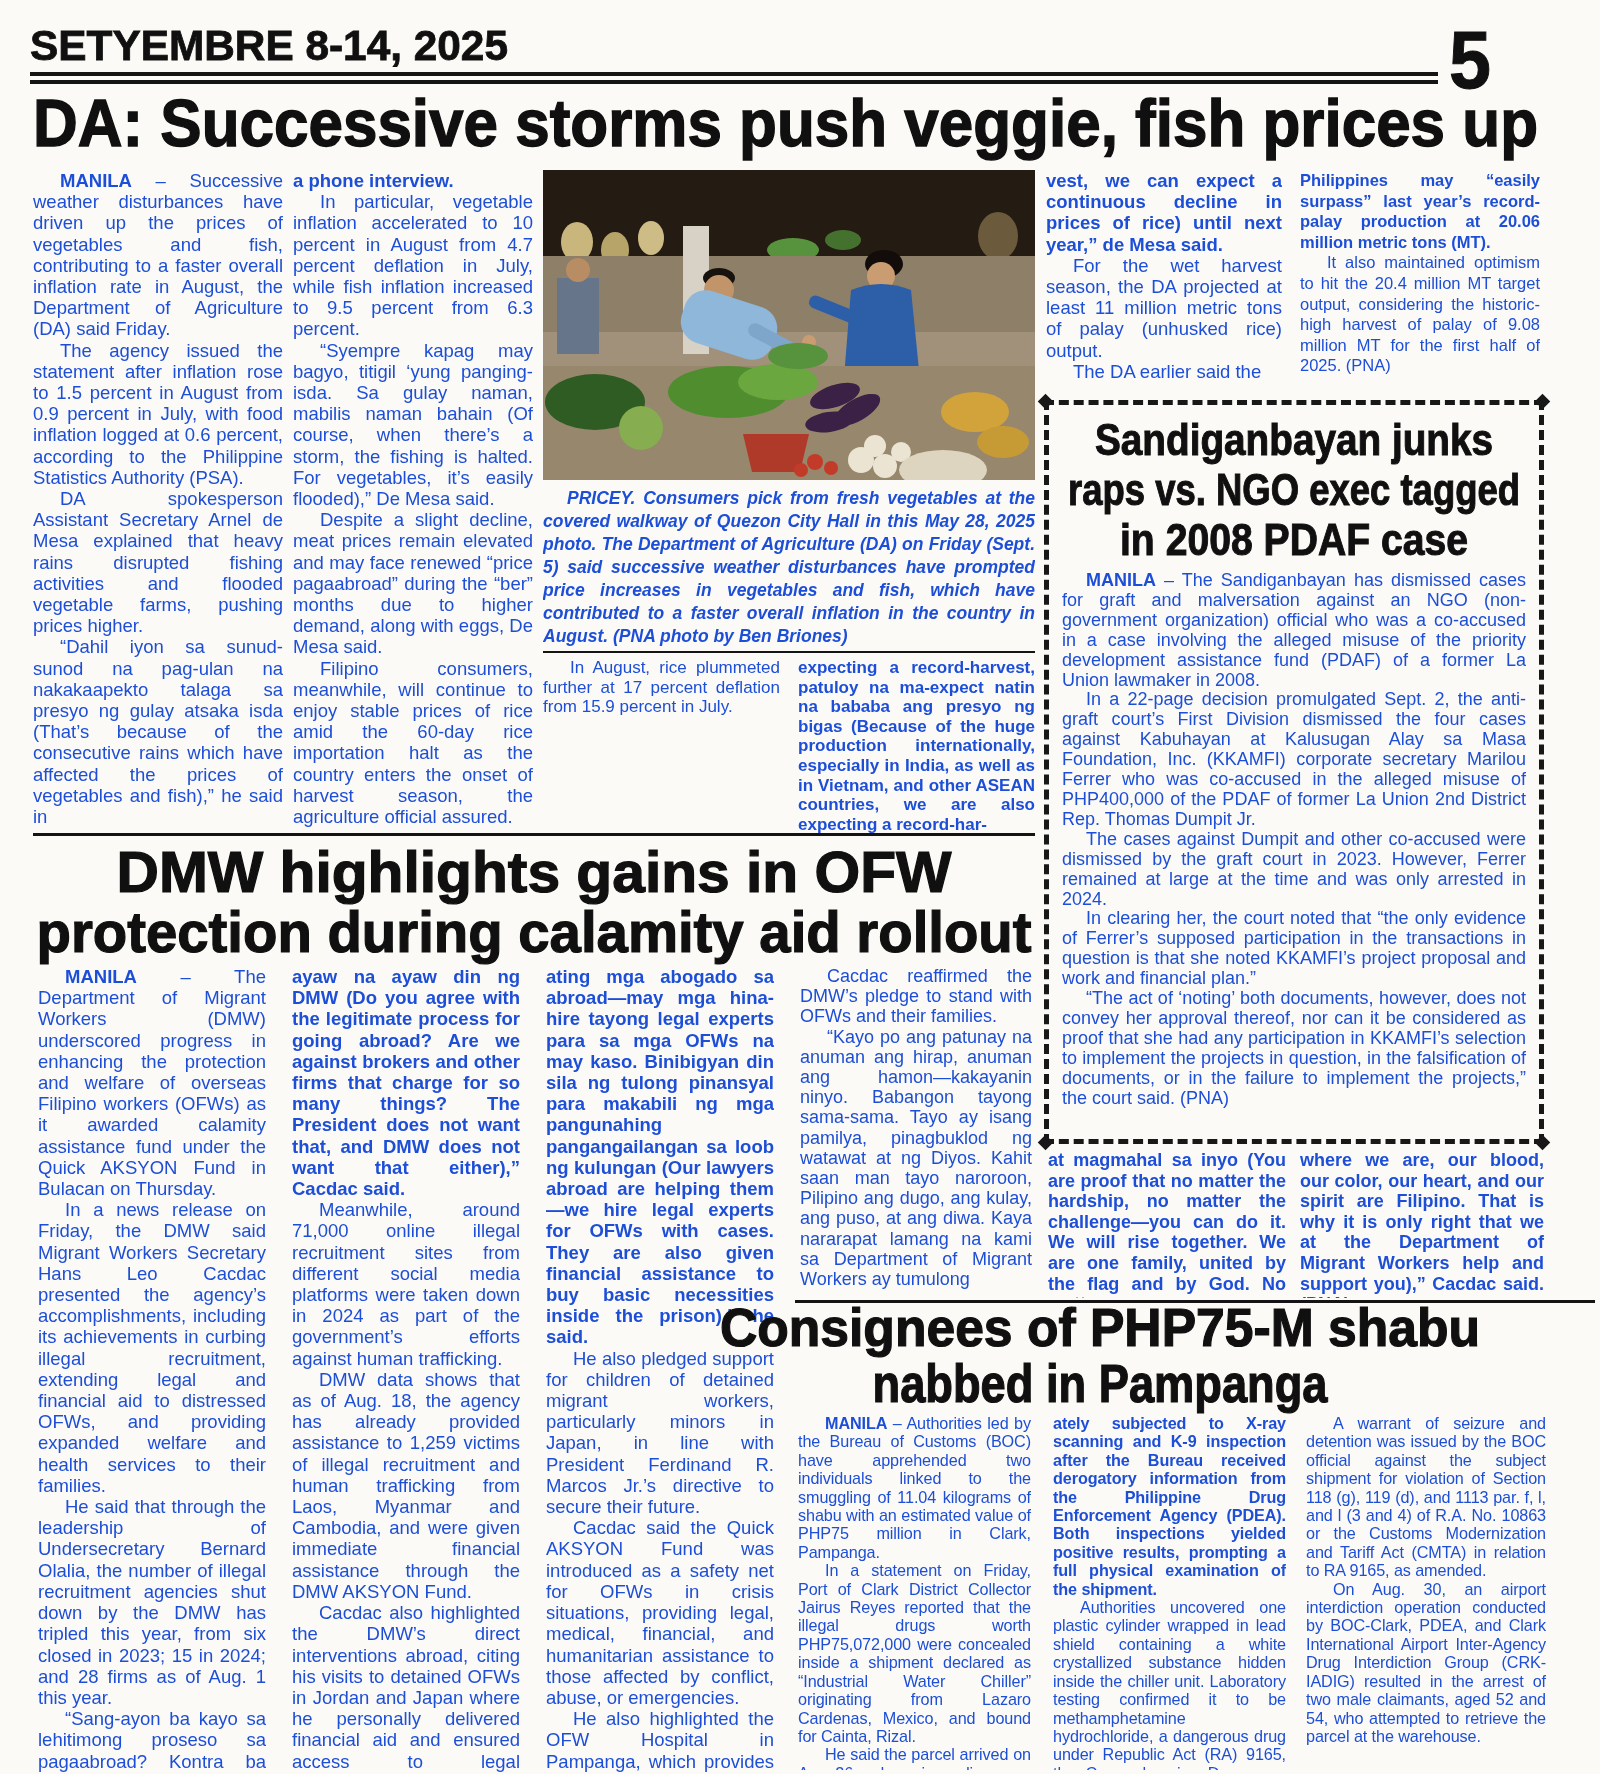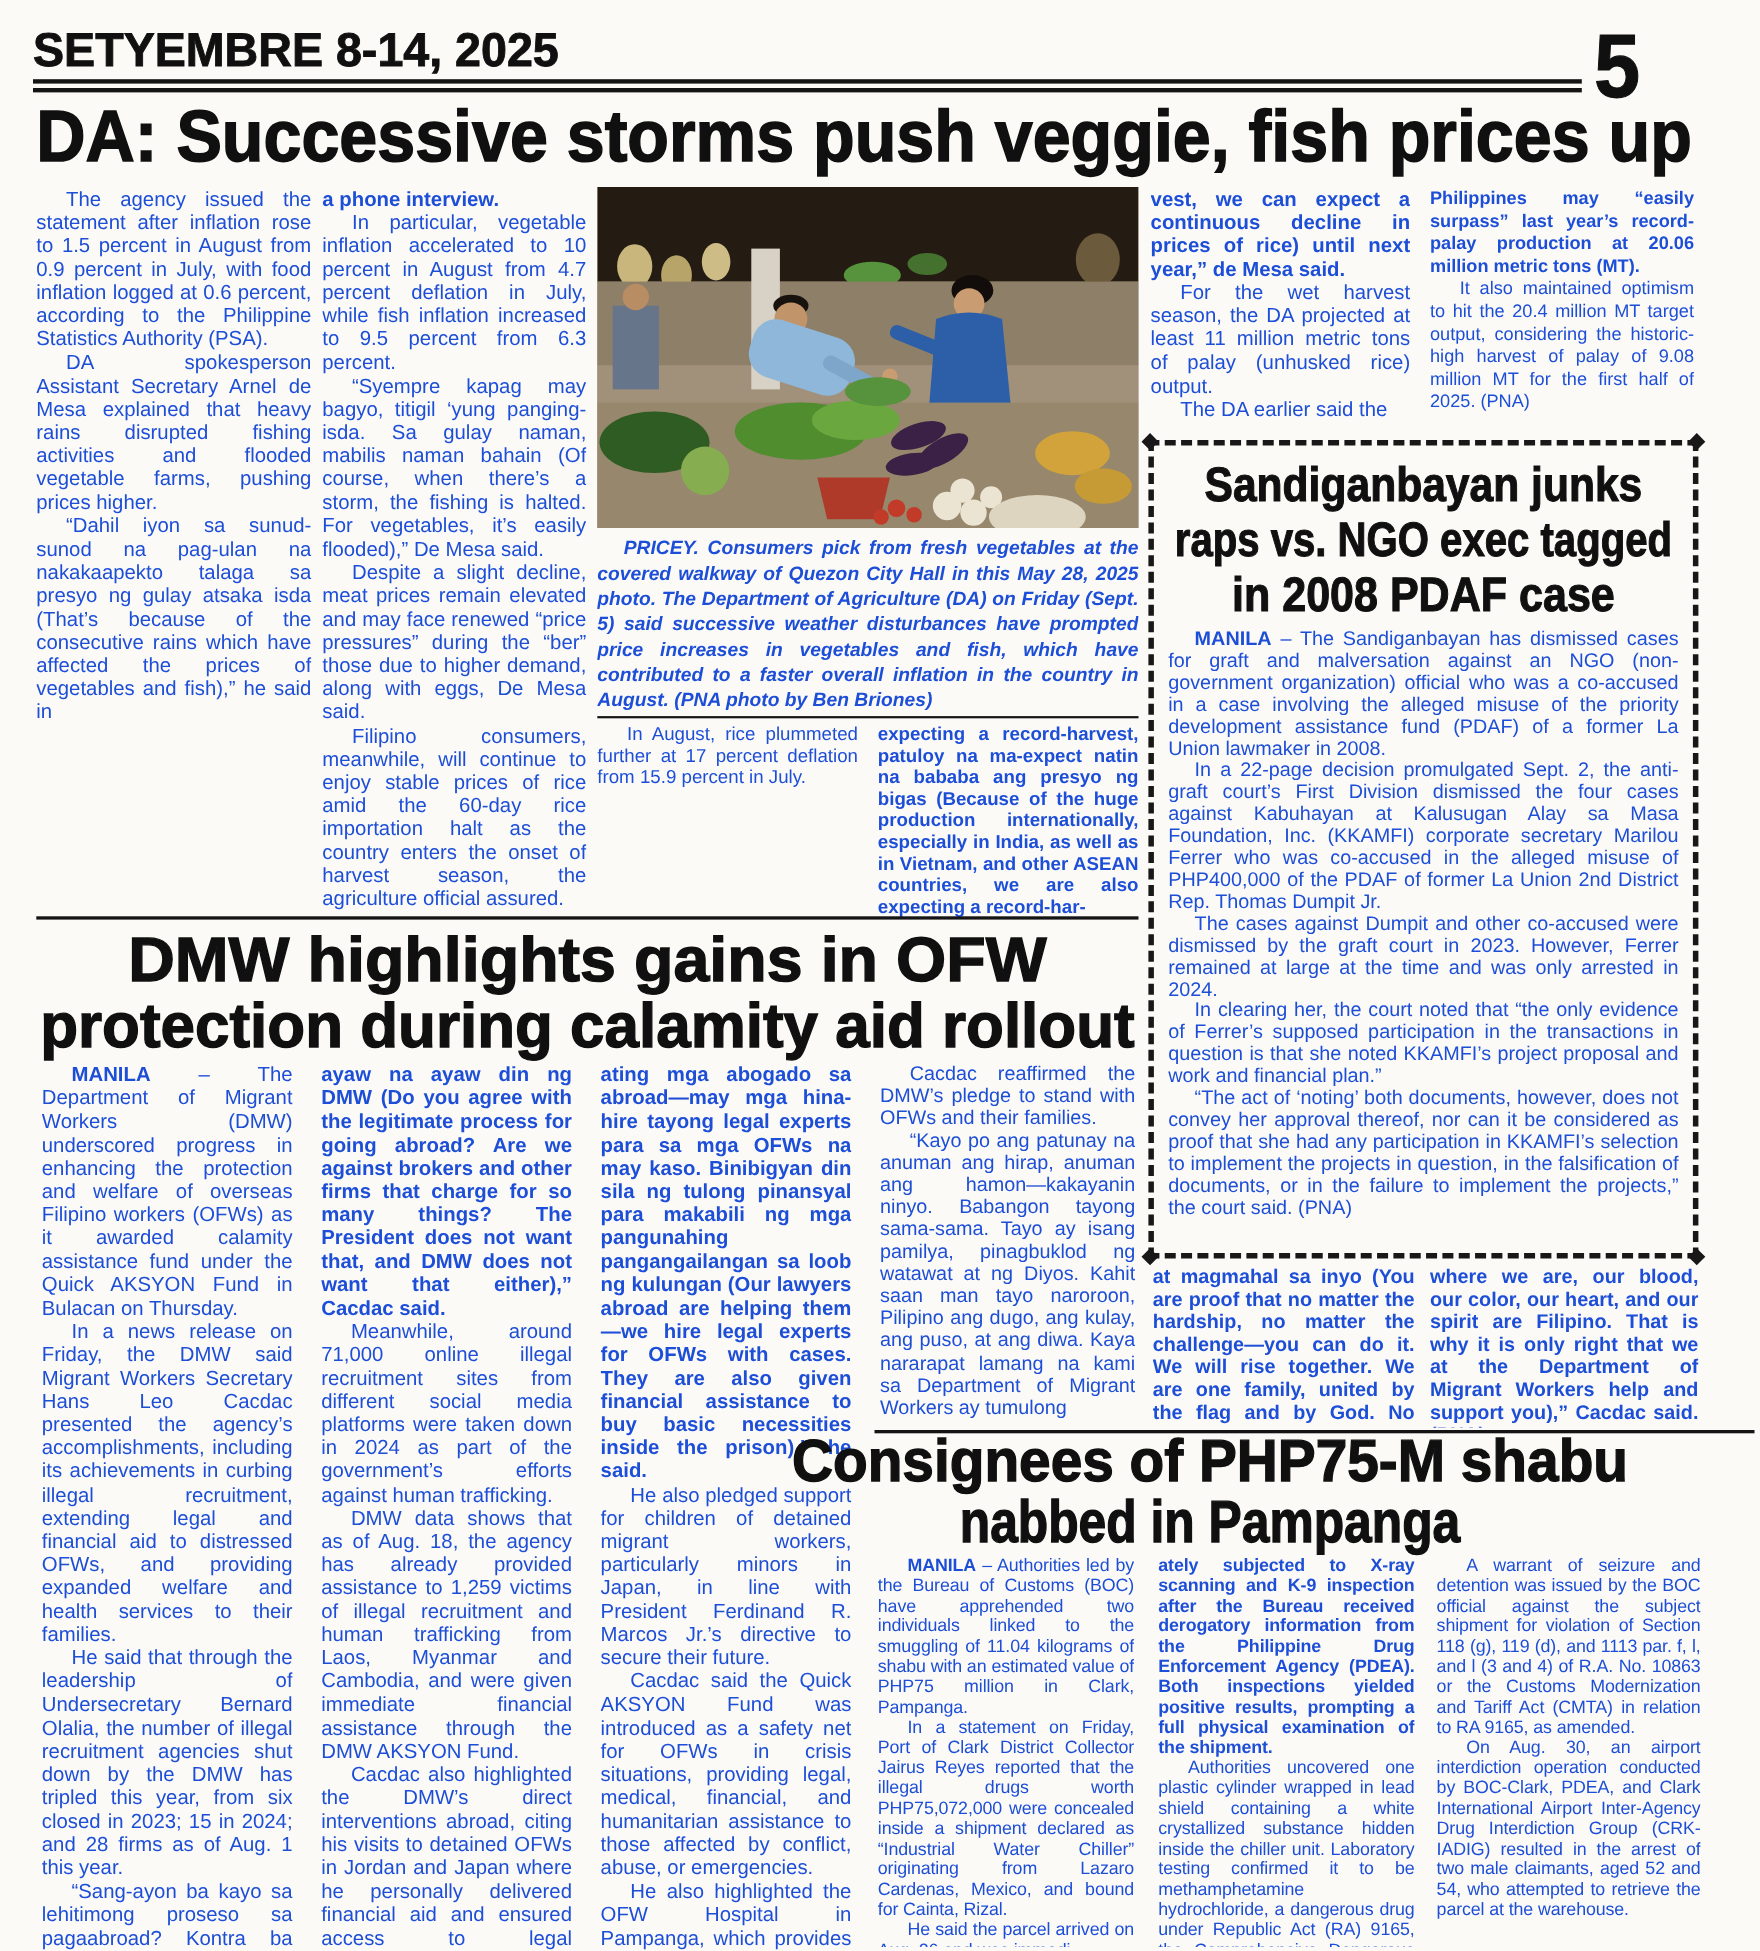--- a/index.html
+++ b/index.html
@@ -42,29 +42,30 @@
     <text x="28" y="78" text-anchor="middle" font-size="82" textLength="42" lengthAdjust="spacingAndGlyphs" stroke-width="1">5</text>
   </svg>
   <div class="rule" style="left:30px;top:72px;width:1408px;height:4px"></div>
   <div class="rule" style="left:30px;top:80px;width:1408px;height:4px"></div>
 
   <svg class="htext" style="left:33px;top:88px" width="1515" height="72">
     <text x="0" y="58" font-size="66" textLength="1505" lengthAdjust="spacingAndGlyphs" stroke-width="1.4">DA: Successive storms push veggie, fish prices up</text>
   </svg>
 
   <div class="col" style="left:33px;top:170px;width:250px;height:668px">
+      <p class="para"><b>MANILA</b> – Successive weather disturbances have driven up the prices of vegetables and fish, contributing to a faster overall inflation rate in August, the Department of Agriculture (DA) said Friday.</p>
       <p class="para">The agency issued the statement after inflation rose to 1.5 percent in August from 0.9 percent in July, with food inflation logged at 0.6 percent, according to the Philippine Statistics Authority (PSA).</p>
       <p class="para">DA spokesperson Assistant Secretary Arnel de Mesa explained that heavy rains disrupted fishing activities and flooded vegetable farms, pushing prices higher.</p>
       <p class="para">“Dahil iyon sa sunud-sunod na pag-ulan na nakakaapekto talaga sa presyo ng gulay atsaka isda (That’s because of the consecutive rains which have affected the prices of vegetables and fish),” he said in</p>
     </div>
   <div class="col" style="left:293px;top:170px;width:240px;height:668px">
       <p class="para cont">a phone interview.</p>
       <p class="para">In particular, vegetable inflation accelerated to 10 percent in August from 4.7 percent deflation in July, while fish inflation increased to 9.5 percent from 6.3 percent.</p>
       <p class="para">“Syempre kapag may bagyo, titigil ‘yung panging-isda. Sa gulay naman, mabilis naman bahain (Of course, when there’s a storm, the fishing is halted. For vegetables, it’s easily flooded),” De Mesa said.</p>
-      <p class="para">Despite a slight decline, meat prices remain elevated and may face renewed “price pressures” during the “ber” those due to higher demand, along with eggs, De Mesa said.</p>
+      <p class="para">Despite a slight decline, meat prices remain elevated and may face renewed “price pagaabroad” during the “ber” months due to higher demand, along with eggs, De Mesa said.</p>
       <p class="para">Filipino consumers, meanwhile, will continue to enjoy stable prices of rice amid the 60-day rice importation halt as the country enters the onset of harvest season, the agriculture official assured.</p>
     </div>
 
   <div class="photo-frame" style="left:543px;top:170px;width:492px;height:310px">
     <svg width="492" height="310" viewBox="0 0 492 310">
       <rect x="0" y="0" width="492" height="310" fill="#a2917a"></rect>
       <rect x="0" y="0" width="492" height="86" fill="#241b12"></rect>
       <g>
         <ellipse cx="34" cy="72" rx="16" ry="20" fill="#c8b67c"></ellipse>
         <ellipse cx="72" cy="80" rx="14" ry="18" fill="#b7a468"></ellipse>

